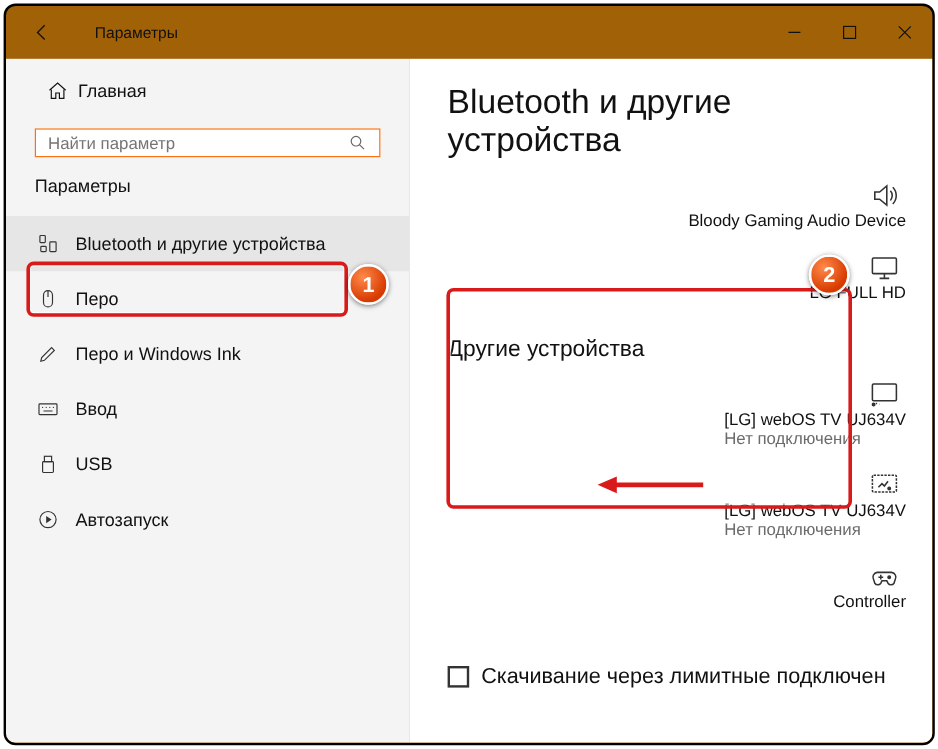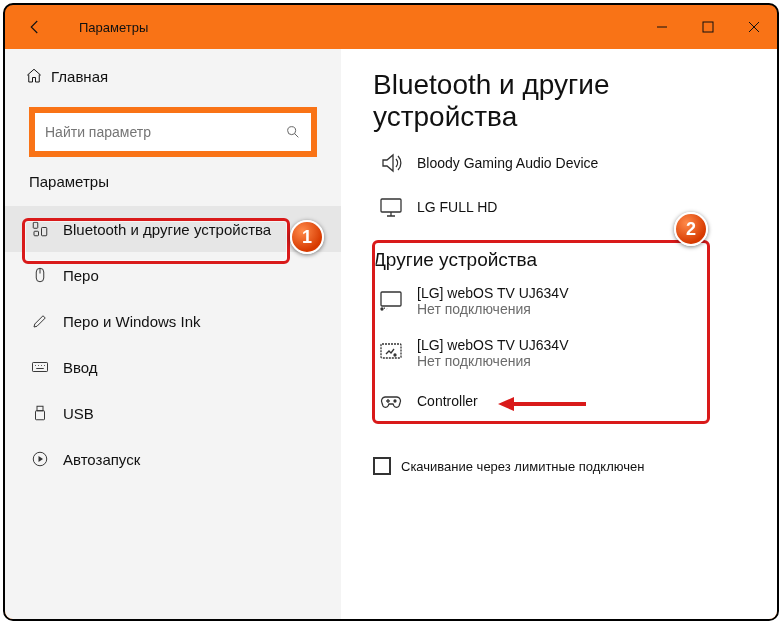--- a/index.html
+++ b/index.html
@@ -1,46 +1,46 @@
 <!DOCTYPE html>
 <html><head>
 <meta charset="utf-8">
 <style>
   * { box-sizing: border-box; margin: 0; padding: 0; font-family: "Segoe UI", Arial, sans-serif; }
   body { width: 782px; height: 624px; background: #fff; position: relative; }
-  .frame { position: absolute; left: 3px; top: 3px; width: 776px; height: 618px; border: 2px solid #000; border-radius: 10px; overflow: hidden; background: #f97316; }
+  .frame { position: absolute; left: 3px; top: 3px; width: 776px; height: 618px; border: 2px solid #000; border-radius: 10px; overflow: hidden; background: #a16207; }
   .window { display: flex; flex-direction: column; width: 100%; height: 100%; }
   .titlebar { height: 44px; display: flex; align-items: center; padding: 0 0 0 14px; }
   .titlebar .back { width: 32px; display: flex; justify-content: center; color: #111; }
   .titlebar .title { font-size: 13px; color: #111; margin-left: 28px; }
   .winbtns { margin-left: auto; display: flex; }
   .winbtn { width: 46px; height: 44px; display: flex; align-items: center; justify-content: center; color: #111; }
   .content { display: flex; height: calc(100% - 44px); }
   .sidebar { width: 336px; background: #f4f4f4; padding-top: 6px; }
-  .home { display: flex; align-items: center; height: 42px; padding-left: 20px; color: #111; font-size: 15px; }
+  .home { display: flex; align-items: center; height: 42px; padding-left: 34px; color: #111; font-size: 15px; }
   .home .ico { width: 26px; display: flex; }
   .searchwrap { padding: 10px 24px 16px 24px; }
-  .search { display: flex; align-items: center; border: 6px solid #f97316; background: #fff; height: 50px; padding: 0 10px; }
+  .search { display: flex; align-items: center; border: 1px solid #f97316; background: #fff; height: 24px; padding: 0 10px; }
   .search input { flex: 1; border: none; outline: none; font-size: 14px; background: transparent; color: #444; }
   .section { padding: 0 24px 10px 24px; font-size: 15px; color: #111; }
   .navlist { padding-top: 6px; }
   .navitem { display: flex; align-items: center; height: 46px; padding-left: 26px; color: #111; font-size: 15px; cursor: pointer; }
   .navitem .ico { width: 32px; display: flex; color: #333; }
   .navitem.selected { background: #e6e6e6; position: relative; }
   .main { flex: 1; background: #fff; padding: 20px 22px 0 32px; overflow: hidden; }
   .main h1 { font-weight: 400; font-size: 28px; color: #111; margin-bottom: 12px; }
-  .dev { display: flex; align-items: center; padding: 6px 0 14px 0; }
+  .dev { display: flex; align-items: flex-end; padding: 6px 0 14px 0; flex-direction: column; }
   .dev .dico { width: 36px; display: flex; justify-content: center; color: #333; }
   .dev .dtxt { padding-left: 8px; }
   .dev .dname { font-size: 14px; color: #111; }
   .dev .dstat { font-size: 14px; color: #6b6b6b; }
   .group-title { font-size: 19px; font-weight: 400; color: #111; padding: 16px 0 8px 0; }
   .cbrow { display: flex; align-items: center; padding-top: 30px; }
   .cb { width: 18px; height: 18px; border: 2px solid #333; margin-right: 10px; }
-  .cblabel { font-size: 13px; color: #111; white-space: nowrap; overflow: hidden; text-overflow: clip; }
+  .cblabel { font-size: 18px; color: #111; white-space: nowrap; overflow: hidden; text-overflow: clip; }
   
   .hl { position: absolute; border: 3px solid #d91a1a; border-radius: 6px; box-shadow: 0 0 0 1px rgba(255,255,255,0.6) inset; pointer-events: none; }
   .hl1 { left: 22px; top: 218px; width: 268px; height: 46px; }
   .hl2 { left: 372px; top: 240px; width: 338px; height: 184px; }
   .badge { position: absolute; width: 34px; height: 34px; border-radius: 50%; background: radial-gradient(circle at 35% 30%, #ff8a4a, #d73a00 70%); border: 2px solid #fff; box-shadow: 0 1px 4px rgba(0,0,0,0.5); display: flex; align-items: center; justify-content: center; color: #fff; font-weight: bold; font-size: 18px; pointer-events: none; }
   .b1 { left: 290px; top: 220px; }
   .b2 { left: 674px; top: 212px; }
   .arrow { position: absolute; pointer-events: none; }
   svg { display: block; }
 </style>

